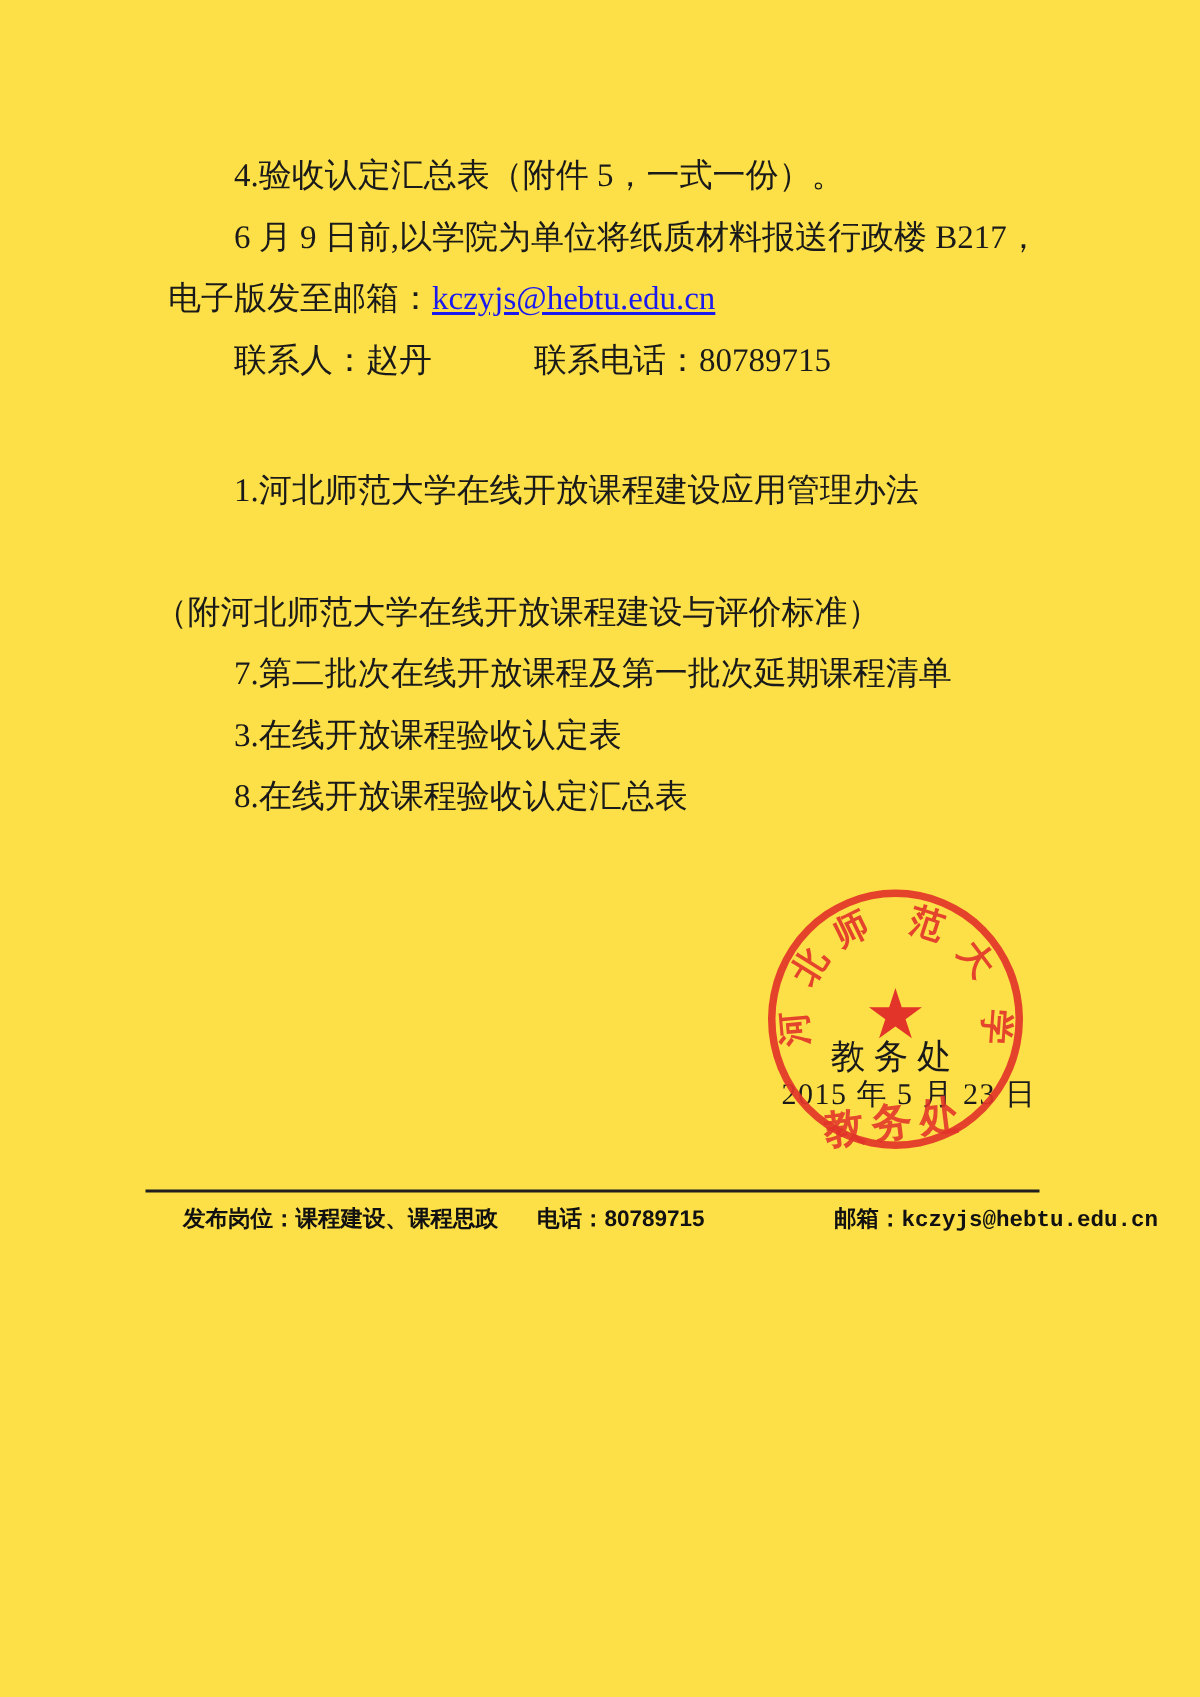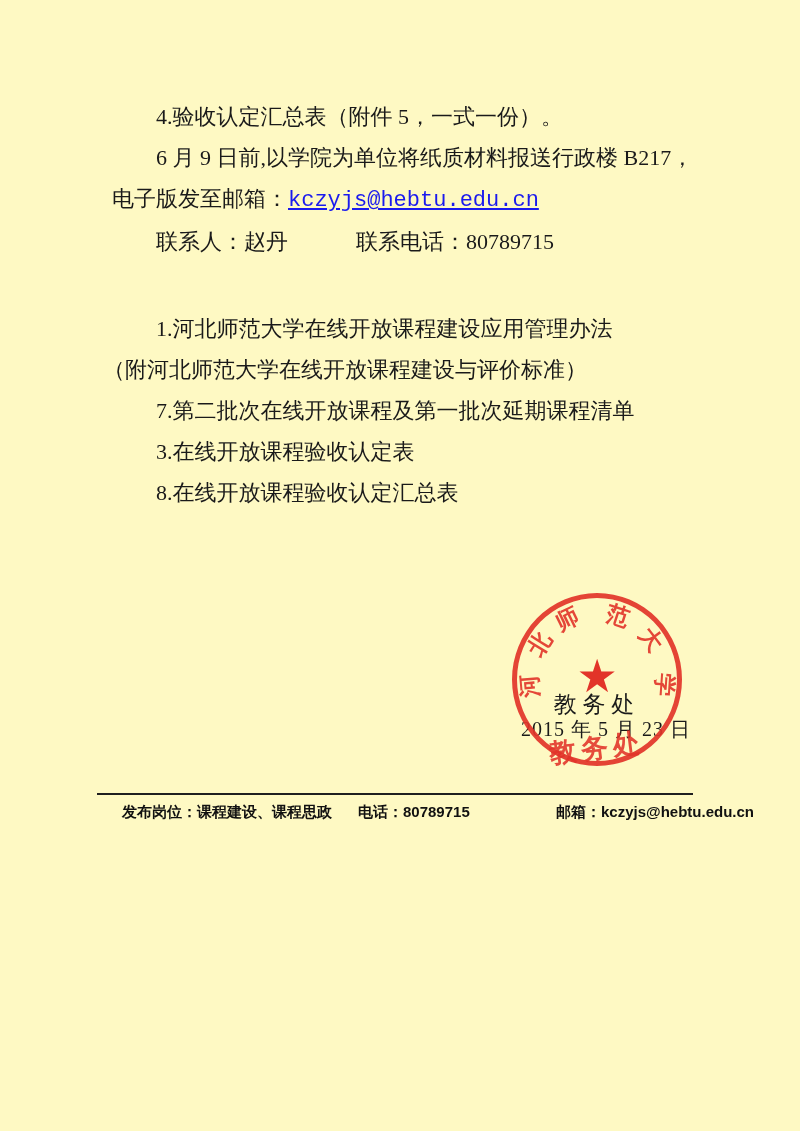--- a/index.html
+++ b/index.html
@@ -4,39 +4,38 @@
 <style>
   html,body { margin:0; padding:0; }
   body {
     width:800px; height:1131px;
     background:#ffffff;
     font-family:"Liberation Serif","DejaVu Serif",serif;
     color:#1a1a1a;
     position:relative;
     overflow:hidden;
   }
-  .page { position:absolute; inset:0; background:#fef9c3; }
+  .page { position:absolute; inset:0; background:#fde047; }
 
   
   .content {
     position:absolute;
     left:112px; top:96px;
     width:586px;
     font-size:22px;
     line-height:41px;
   }
   .line { margin:0; white-space:nowrap; }
   .indent { text-indent:44px; }
-  .hang { margin-left:-9px; }
+  .hang { margin-left:-9px;margin-top:40px; }
   .spacer { height:46px; }
   .email {
     color:#1a1aee;
     text-decoration:underline;
     cursor:pointer;
-    font-family:Liberation Mono, monospace;
   }
   .contact-gap { display:inline-block; width:68px; }
 
   
   .sig-dept {
     position:absolute; top:689px; left:594px;
     transform:translateX(-50%);
     font-size:23px; white-space:nowrap; z-index:1;
   }
   .sig-date {
@@ -88,21 +87,21 @@
     position:absolute; left:97px; top:793px;
     width:596px; height:2px; background:#1f1f1f;
   }
   .footer-text {
     position:absolute; top:803px; left:0; width:800px; height:24px;
     font-family:"Liberation Sans","DejaVu Sans",sans-serif;
     font-size:15px; font-weight:700; color:#111;
   }
   .footer-post  { position:absolute; left:122px; white-space:nowrap; }
   .footer-phone { position:absolute; left:358px; white-space:nowrap; }
-  .footer-email { position:absolute; left:556px; white-space:nowrap; }
+  .footer-email { position:absolute; left:556px; white-space:nowrap;font-family:Liberation Mono, monospace; }
 </style>
 </head>
 <body>
 
 <div class="page">
 
   <div class="content">
     <p class="line indent">4.验收认定汇总表（附件 5，一式一份）。</p>
     <p class="line indent">6 月 9 日前,以学院为单位将纸质材料报送行政楼 B217，</p>
     <p class="line"><span>电子版发至邮箱：</span><a class="email">kczyjs@hebtu.edu.cn</a></p>

